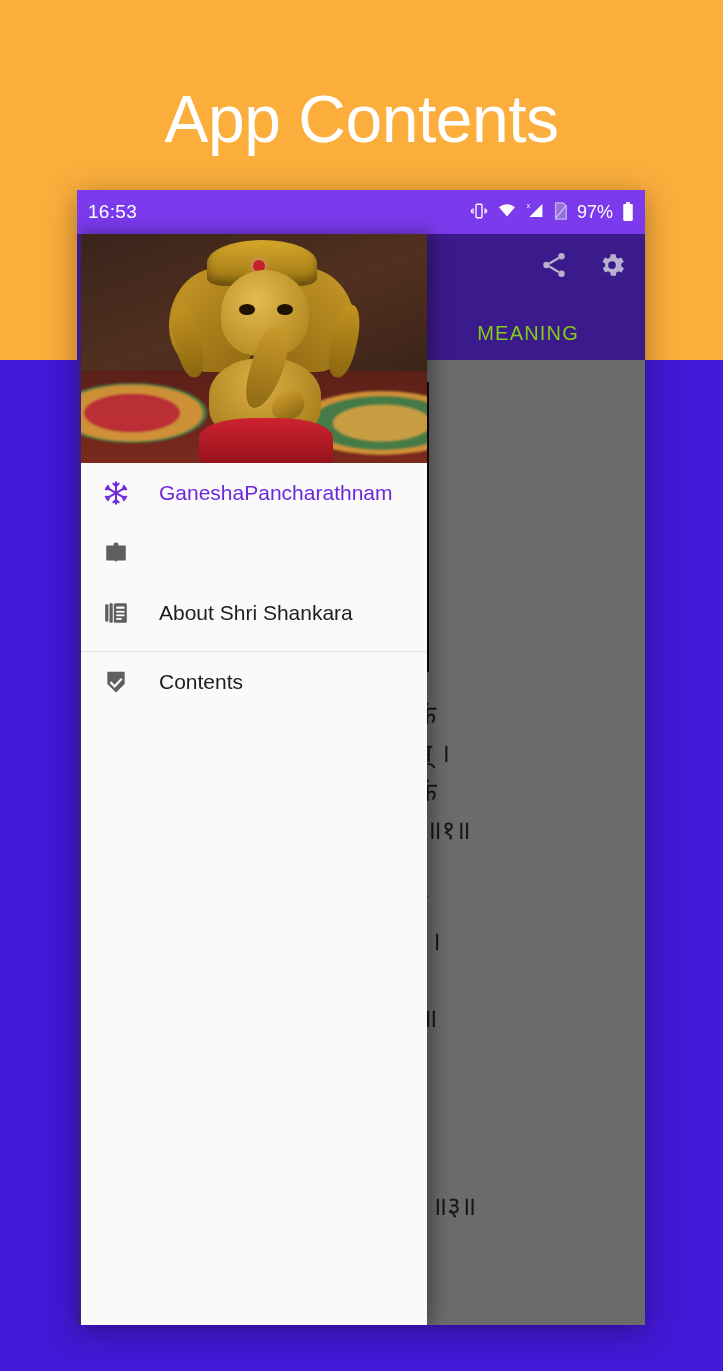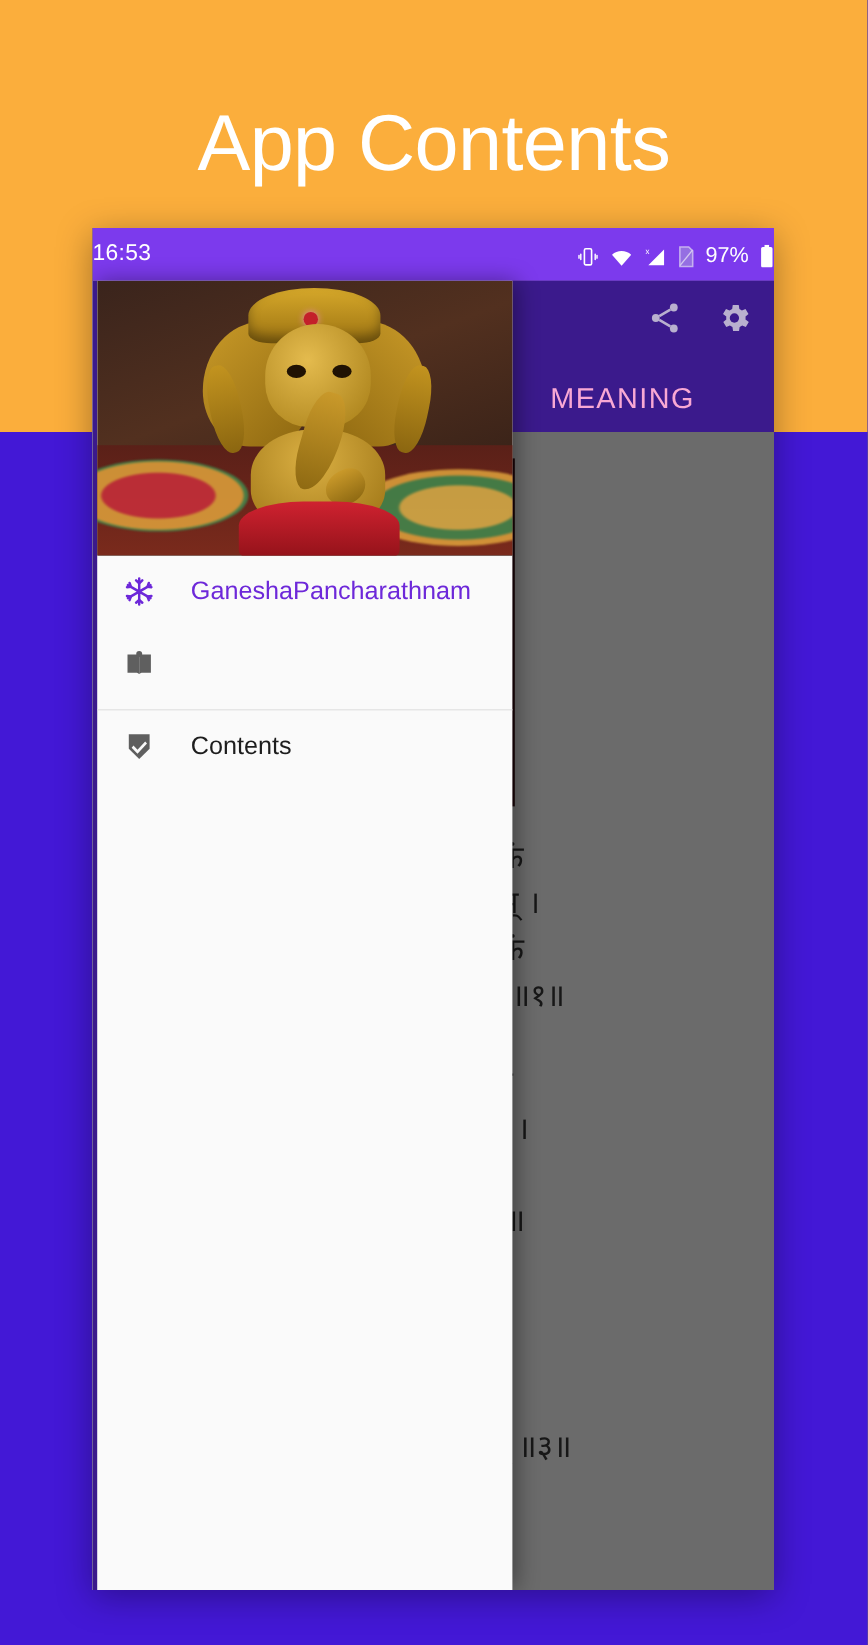--- a/index.html
+++ b/index.html
@@ -29,24 +29,24 @@
     overflow:hidden;
     box-shadow:0 6px 28px rgba(0,0,0,.35);
     background:#6b6b6b;
   }
 
   
   #status-bar{
     position:absolute; left:0; top:0; width:568px; height:44px;
     background:#7c3aed; color:#fff;
     display:flex; align-items:center; justify-content:space-between;
-    padding:0 0;
+    padding:0 11px;
   }
   #status-time{ font-size:19px; font-weight:500; letter-spacing:.3px; }
-  #status-icons{ display:flex; align-items:flex-end; gap:9px; }
+  #status-icons{ display:flex; align-items:flex-start; gap:9px; }
   #status-icons .si{ display:block; }
   #battery-pct{ font-size:18px; font-weight:500; }
 
   
   #app-bar{
     position:absolute; left:0; top:44px; width:568px; height:126px;
     background:#3b1a8c;
   }
   #app-bar-title{
     position:absolute; left:20px; top:18px;
@@ -56,21 +56,21 @@
   #app-bar-actions{
     position:absolute; right:18px; top:16px;
     display:flex; align-items:center; gap:28px;
   }
   #tab-row{
     position:absolute; left:0; top:72px; width:568px; height:54px;
     display:flex; align-items:center; justify-content:flex-end;
     padding-right:66px;
   }
   #tab-meaning{
-    font-size:24px; letter-spacing:1.2px; color:#f9a8d4; font-weight:500;
+    font-size:20px; letter-spacing:1.2px; color:#84cc16; font-weight:500;
   }
 
   
   #content-area{
     position:absolute; left:0; top:170px; width:568px; height:965px;
     background:#6b6b6b;
   }
   #painting{
     position:absolute; left:232px; top:22px; width:120px; height:290px;
     background:
@@ -364,20 +364,34 @@
       <div class="nav-item">
         <span class="nav-icon">
           <svg width="26" height="26" viewBox="0 0 24 24" fill="#5f5f5f">
             <path d="M3 5h7.2c.9 0 1.8.4 1.8 1.3V20c-1-.8-1.5-1-2.6-1H3z"></path>
             <path d="M21 5h-7.2c-.9 0-1.8.4-1.8 1.3V20c1-.8 1.5-1 2.6-1H21z"></path>
             <circle cx="12" cy="4.6" r="2.3"></circle>
           </svg>
         </span>
       </div>
 
+      <div class="nav-item">
+        <span class="nav-icon">
+          <svg width="26" height="26" viewBox="0 0 24 24" fill="#5f5f5f">
+            <rect x="2" y="4" width="3" height="16" rx="1"></rect>
+            <rect x="6" y="3" width="3" height="18" rx="1"></rect>
+            <rect x="10" y="3" width="12" height="18" rx="1.4"></rect>
+            <rect x="12.2" y="6" width="7.6" height="2.1" fill="#fafafa"></rect>
+            <rect x="12.2" y="10" width="7.6" height="1.7" fill="#fafafa"></rect>
+            <rect x="12.2" y="13.3" width="7.6" height="1.7" fill="#fafafa"></rect>
+            <rect x="12.2" y="16.6" width="5" height="1.7" fill="#fafafa"></rect>
+          </svg>
+        </span>
+        <span class="nav-label">About Shri Shankara</span>
+      </div>
 
 
       <div id="drawer-divider"></div>
 
 
 
 
       <div class="nav-item">
         <span class="nav-icon">
           <svg width="26" height="26" viewBox="0 0 24 24" fill="#5f5f5f">

